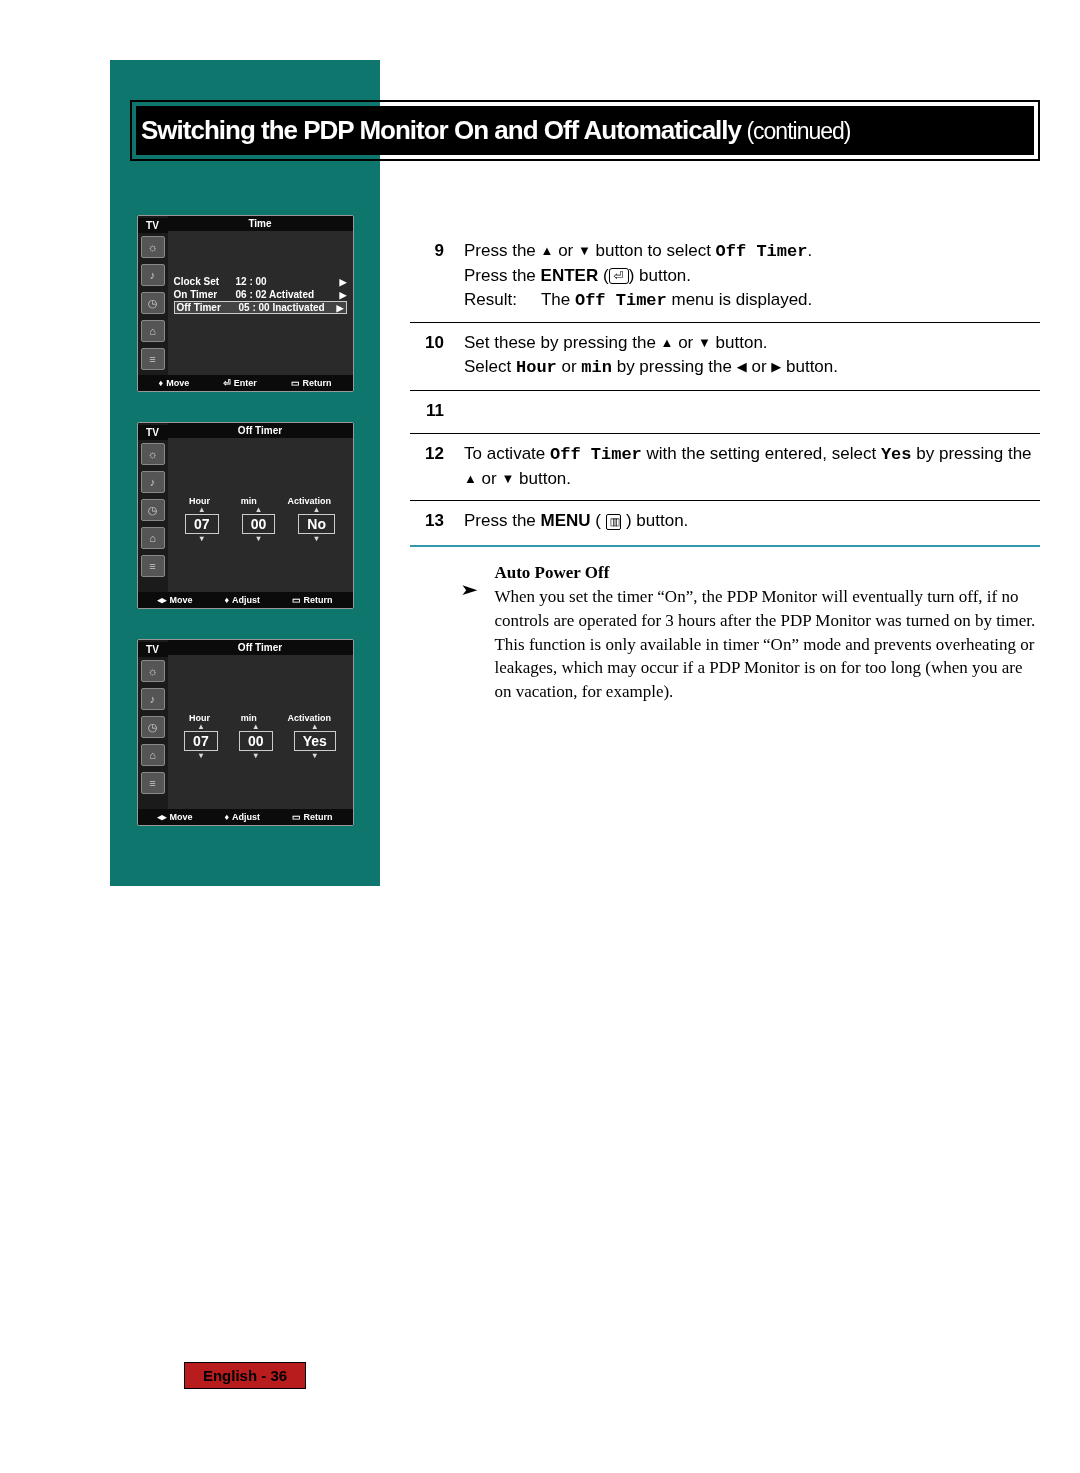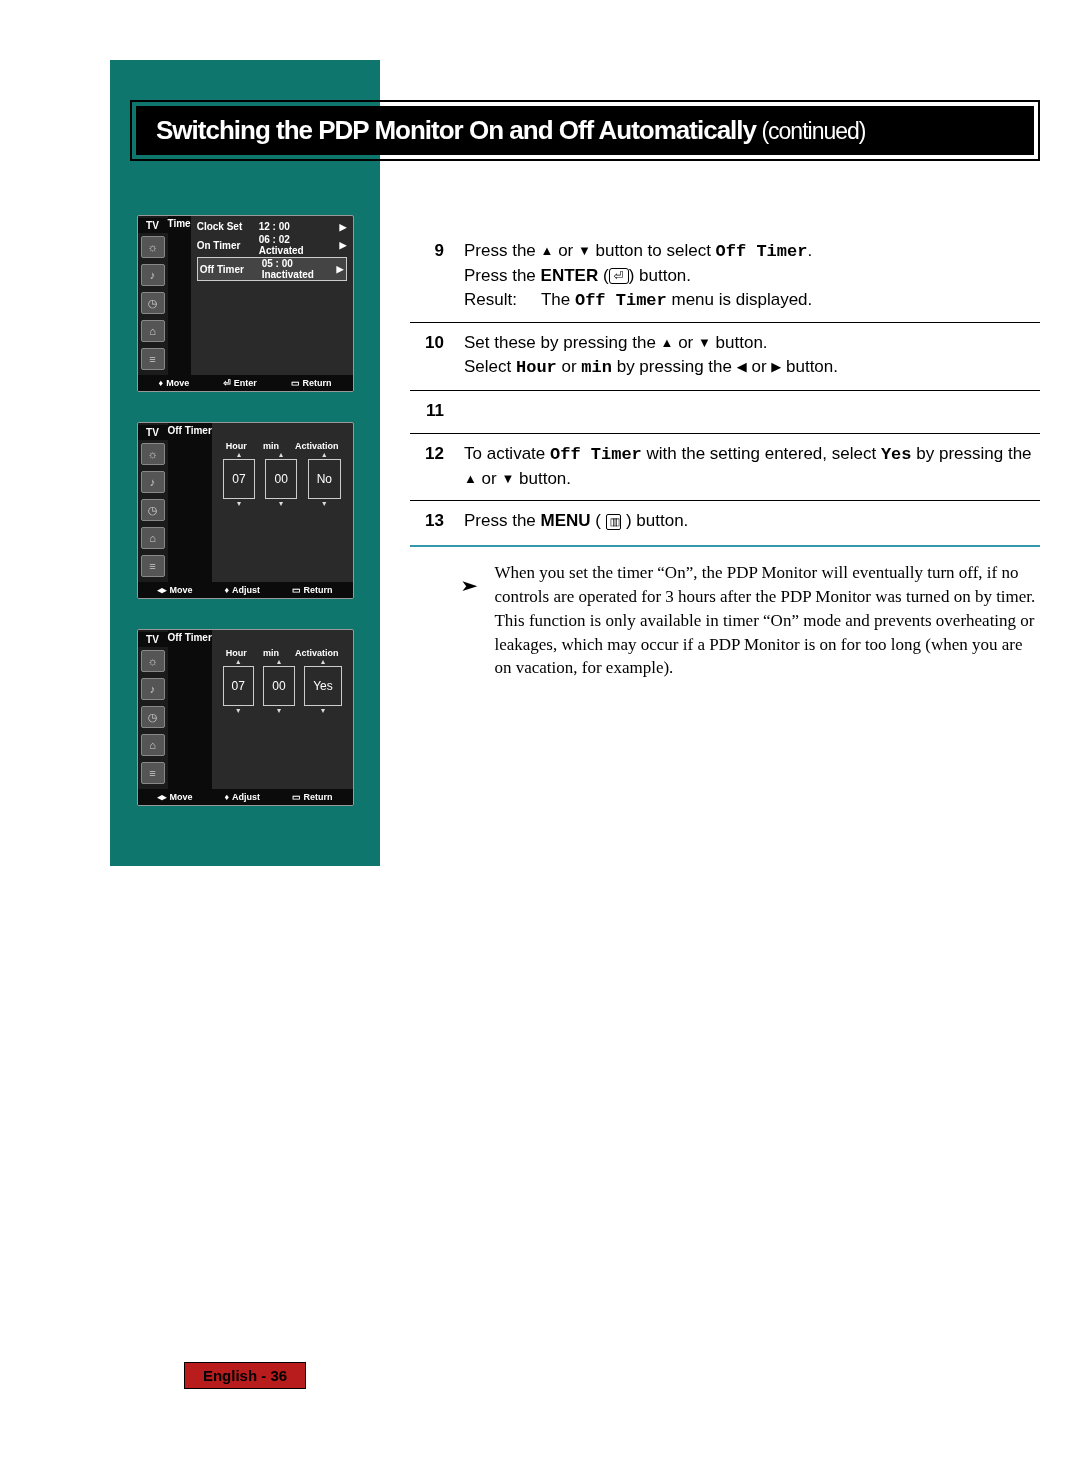--- a/index.html
+++ b/index.html
@@ -34,21 +34,21 @@
 
   
   .title-wrap {
     margin: 40px 0 70px -280px;
     width: calc(100% + 280px);
   }
   .title-bar {
     background: #000;
     color: #fff;
     border: 2px solid #000;
-    padding: 7px 18px;
+    padding: 7px 3px;
     font-size: 26px;
     font-weight: bold;
     letter-spacing: -1px;
   }
   .title-bar .cont {
     font-weight: normal;
     font-size: 23px;
   }
   .title-outer {
     border: 2px solid #000;
@@ -96,21 +96,22 @@
     border-radius: 2px;
     display: flex;
     align-items: center;
     justify-content: center;
     font-size: 11px;
     color: #ccc;
   }
   .osd-body {
     flex: 1;
     display: flex;
-    flex-direction: row;
+    flex-direction: column;
+    gap: 40px;
   }
   .osd-header {
     background: #0b0b0b;
     color: #fff;
     font-weight: bold;
     text-align: center;
     padding: 2px 0;
     font-size: 10px;
   }
   .osd-content {
@@ -153,23 +154,23 @@
     font-size: 9px;
     margin-bottom: 8px;
   }
   .osd-vals {
     display: flex;
     justify-content: space-around;
     text-align: center;
   }
   .osd-vals .box {
     border: 1px solid #ccc;
-    padding: 12px 8px;
-    font-size: 12px;
-    font-weight: normal;
+    padding: 1px 8px;
+    font-size: 14px;
+    font-weight: bold;
     position: relative;
   }
   .adjust-arrows .box::before {
     content: "▴";
     position: absolute;
     top: -10px;
     left: 50%;
     transform: translateX(-50%);
     font-size: 8px;
     color: #ddd;
@@ -449,20 +450,21 @@
       <div class="step" style="border-bottom:none;">
         <div class="num">13</div>
         <div class="txt">
           <span>Press the </span><b>MENU</b> ( <span class="menu-icon">▯▯▯</span> )<span> button.</span>
         </div>
       </div>
 
       <div class="note">
         <div class="arrow">➤</div>
         <div class="body">
+          <div class="heading">Auto Power Off</div>
           <div style="white-space:pre-line;">When you set the timer “On”, the PDP Monitor will eventually turn off, if no controls are operated for 3 hours after the PDP Monitor was turned on by timer.
 This function is only available in timer “On” mode and prevents overheating or leakages, which may occur if a PDP Monitor is on for too long (when you are on vacation, for example).</div>
         </div>
       </div>
 
     </div>
   </div>
 
   <div class="page-footer">
     <span class="box">English - 36</span>

